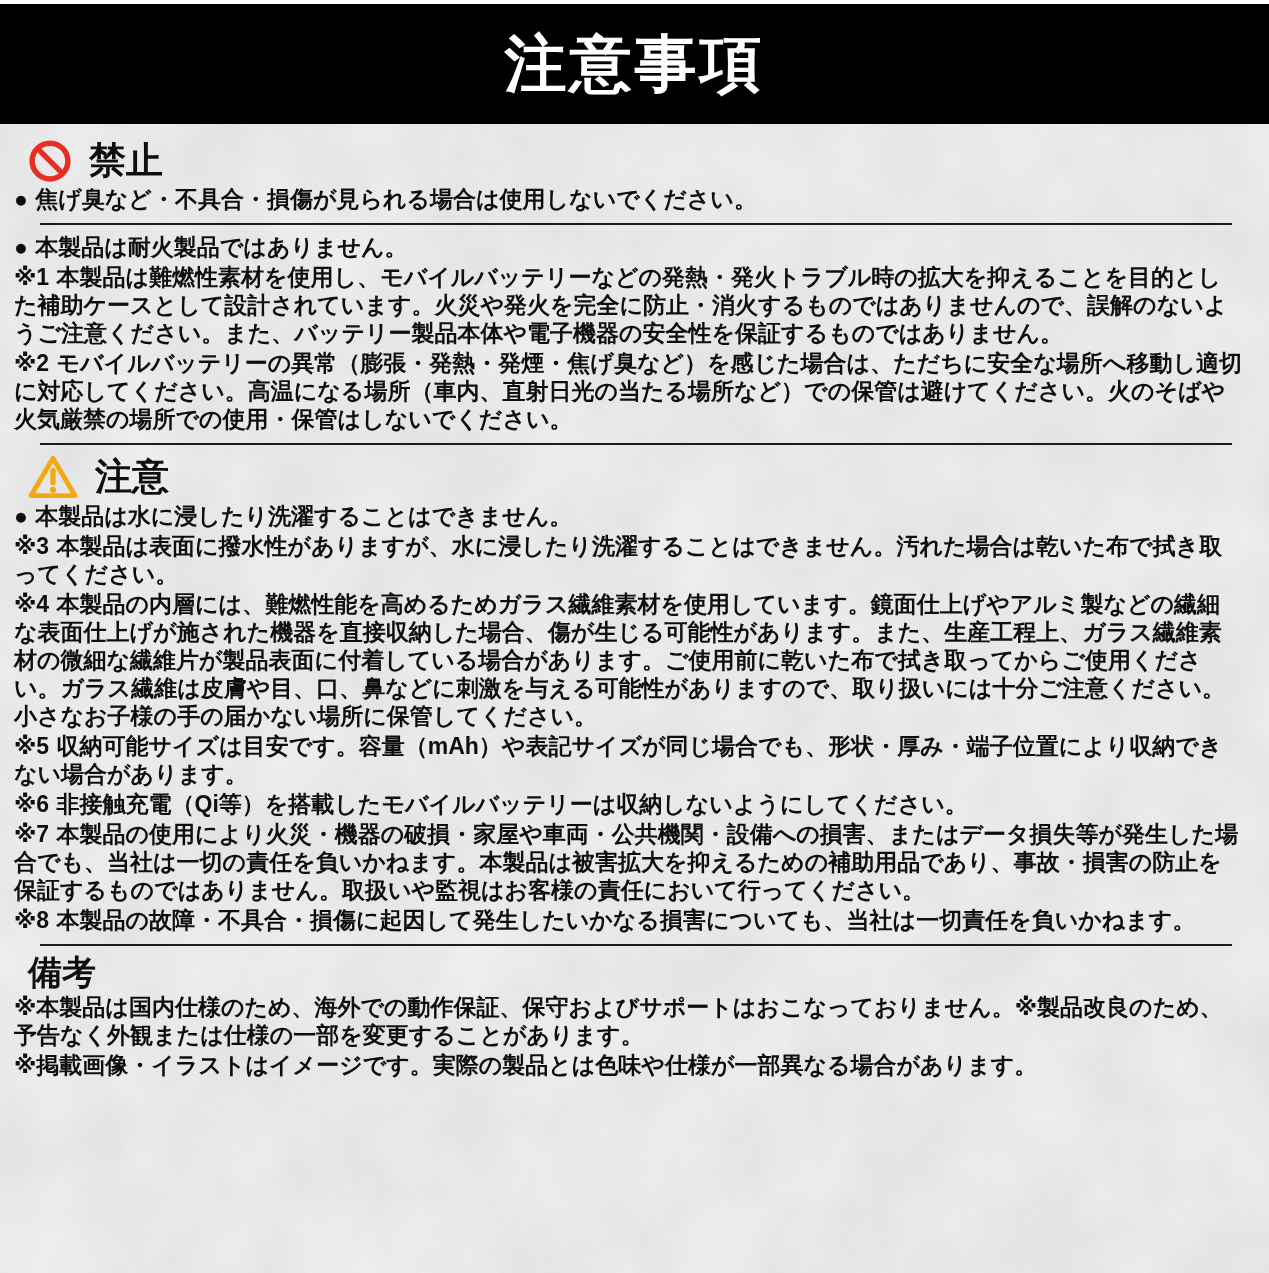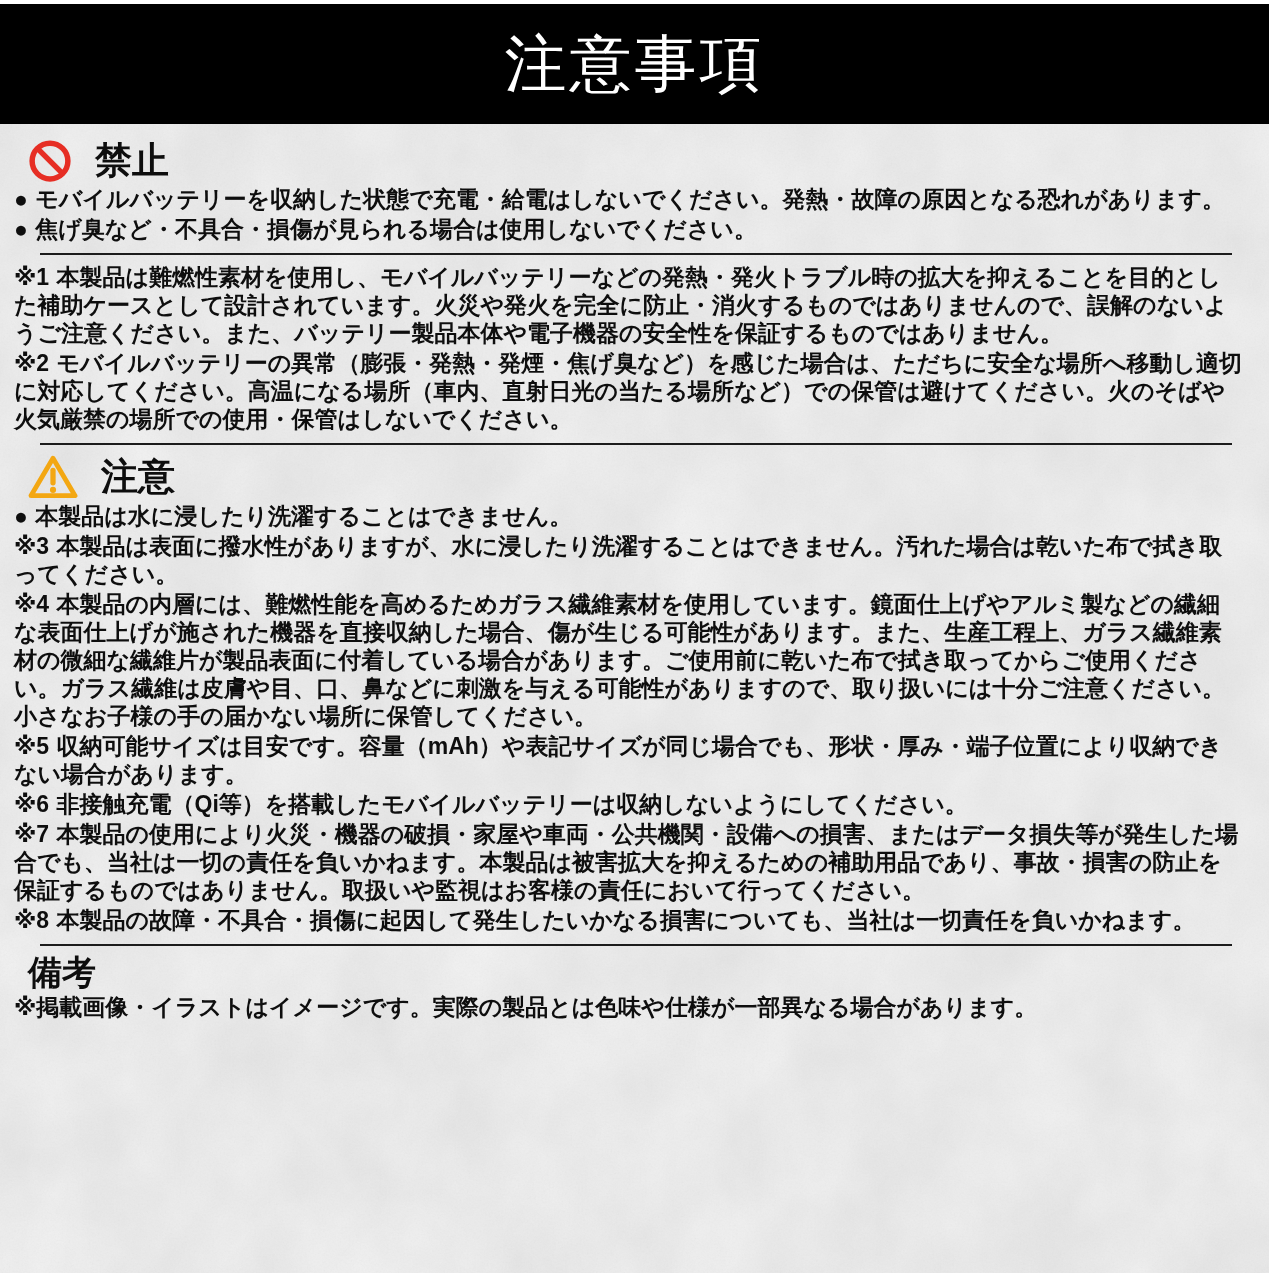--- a/index.html
+++ b/index.html
@@ -8,23 +8,23 @@
     background:#c9c9c9;
     font-family:"Liberation Sans","DejaVu Sans",sans-serif;
     font-weight:bold;color:#0e0e0e;
   }
   #bg-texture{position:absolute;left:0;top:0;z-index:0;}
   .page-header{
     position:relative;z-index:2;background:#000;height:120px;
     border-top:4px solid #fff;
     display:flex;align-items:center;justify-content:center;
   }
-  .page-title{color:#fff;font-size:62px;letter-spacing:3px;margin:0;font-weight:normal;}
+  .page-title{color:#fff;font-size:62px;letter-spacing:3px;margin:0;font-weight:bold;}
   main{position:relative;z-index:2;padding:6px 26px 0 14px;}
-  .heading-row{display:flex;align-items:center;gap:23px;margin:9px 0 2px 14px;}
+  .heading-row{display:flex;align-items:center;gap:17px;margin:9px 0 2px 14px;}
   .heading-row .sec-icon{flex:0 0 auto;display:flex;}
   .sec-heading{font-size:37px;margin:0;line-height:1.1;}
   .item{margin:2px 0;font-size:23px;line-height:28px;}
   .marker{margin-right:0.32em;}
   .divider{border:none;border-top:2px solid #1c1c1c;margin:10px 0 8px 26px;width:1192px;}
 </style>
 </head>
 <body>
 
 <svg id="bg-texture" width="1269" height="1273" aria-hidden="true">
@@ -64,27 +64,27 @@
   <section>
     <div class="heading-row">
       <span class="sec-icon">
         <svg width="44" height="44" viewBox="0 0 48 48">
           <circle cx="24" cy="24" r="19.5" fill="none" stroke="#e62e24" stroke-width="6"></circle>
           <line x1="10.5" y1="10.5" x2="37.5" y2="37.5" stroke="#e62e24" stroke-width="6"></line>
         </svg>
       </span>
       <h2 class="sec-heading">禁止</h2>
     </div>
-    <p class="item"><span class="marker">●</span><span>モバイルバッテリーを収納した状態で充電・給電はしないでください。発熱・故障の原因となる恐れがあります。</span></p>
     <p class="item"><span class="marker">●</span><span>焦げ臭など・不具合・損傷が見られる場合は使用しないでください。</span></p>
   </section>
 
   <hr class="divider">
 
   <section>
+    <p class="item"><span class="marker">●</span><span>本製品は耐火製品ではありません。</span></p>
     <p class="item"><span class="marker">※1</span><span>本製品は難燃性素材を使用し、モバイルバッテリーなどの発熱・発火トラブル時の拡大を抑えることを目的とした補助ケースとして設計されています。火災や発火を完全に防止・消火するものではありませんので、誤解のないようご注意ください。また、バッテリー製品本体や電子機器の安全性を保証するものではありません。</span></p>
     <p class="item"><span class="marker">※2</span><span>モバイルバッテリーの異常（膨張・発熱・発煙・焦げ臭など）を感じた場合は、ただちに安全な場所へ移動し適切に対応してください。高温になる場所（車内、直射日光の当たる場所など）での保管は避けてください。火のそばや火気厳禁の場所での使用・保管はしないでください。</span></p>
   </section>
 
   <hr class="divider">
 
   <section>
     <div class="heading-row">
       <span class="sec-icon">
         <svg width="50" height="46" viewBox="0 0 52 48">
@@ -103,16 +103,17 @@
     <p class="item"><span class="marker">※7</span><span>本製品の使用により火災・機器の破損・家屋や車両・公共機関・設備への損害、またはデータ損失等が発生した場合でも、当社は一切の責任を負いかねます。本製品は被害拡大を抑えるための補助用品であり、事故・損害の防止を保証するものではありません。取扱いや監視はお客様の責任において行ってください。</span></p>
     <p class="item"><span class="marker">※8</span><span>本製品の故障・不具合・損傷に起因して発生したいかなる損害についても、当社は一切責任を負いかねます。</span></p>
   </section>
 
   <hr class="divider">
 
   <section>
     <div class="heading-row" style="margin-left:14px;margin-top:8px;">
       <h2 class="sec-heading" style="font-size:34px;">備考</h2>
     </div>
+    <p class="item"><span>※本製品は国内仕様のため、海外での動作保証、保守およびサポートはおこなっておりません。※製品改良のため、予告なく外観または仕様の一部を変更することがあります。</span></p>
     <p class="item"><span>※掲載画像・イラストはイメージです。実際の製品とは色味や仕様が一部異なる場合があります。</span></p>
   </section>
 
 </main>
 
 </body></html>

